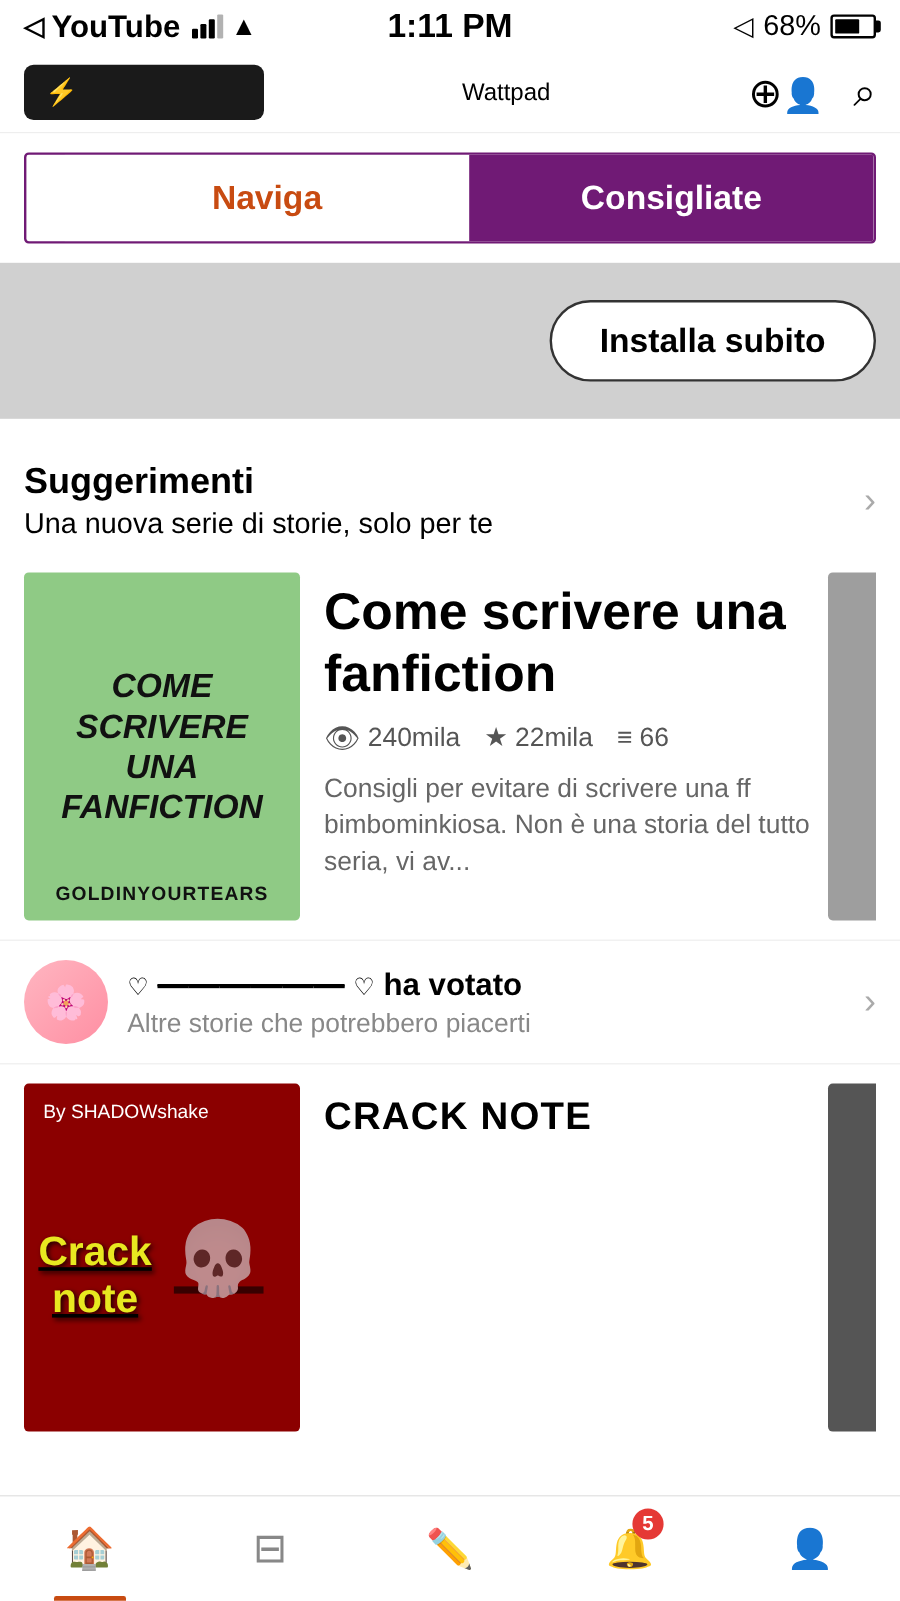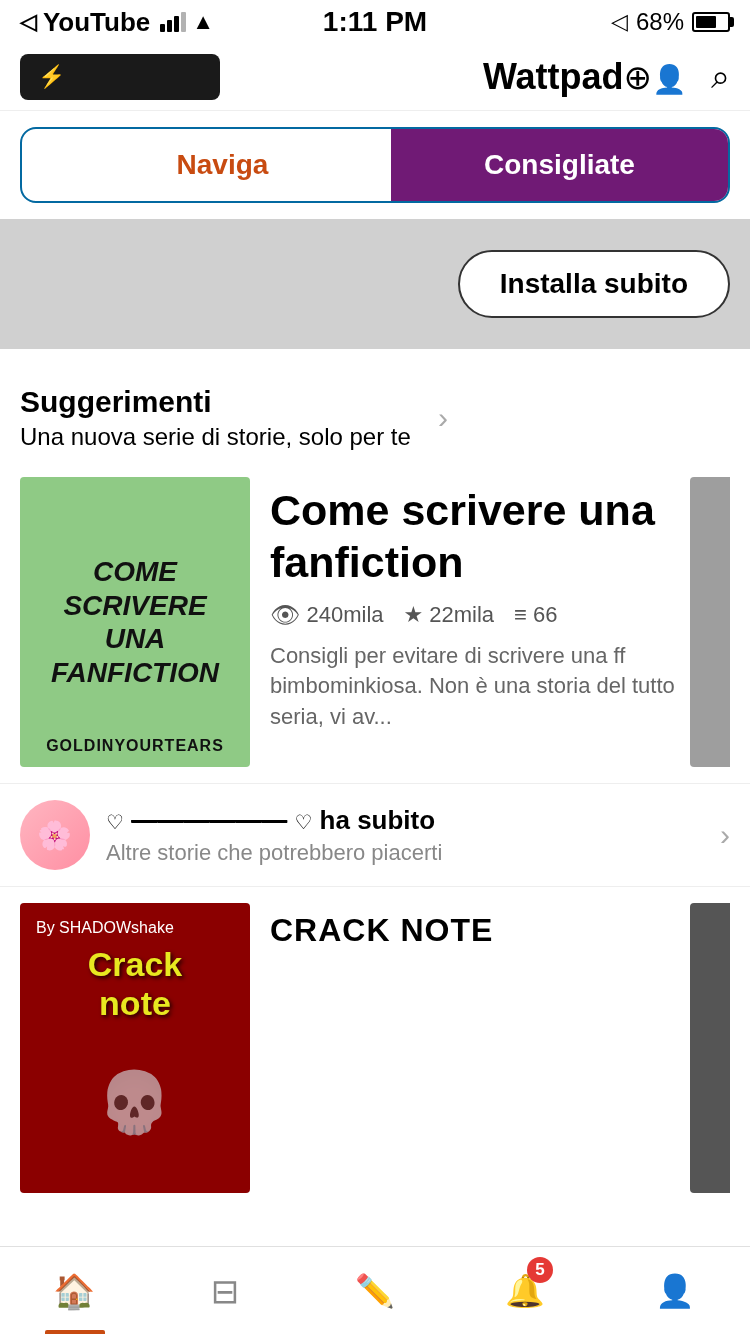--- a/index.html
+++ b/index.html
@@ -117,40 +117,40 @@
       line-height: 1.2;
       cursor: pointer;
       min-width: 200px;
     }
     .lightning-icon {
       font-size: 22px;
       color: #f5c518;
     }
     .header-title {
       flex: 1;
-      text-align: right;
-      font-size: 36px;
-      font-weight: 700;
+      text-align: center;
+      font-size: 20px;
+      font-weight: 400;
     }
     .header-actions {
       display: flex;
       align-items: center;
       gap: 24px;
     }
     .header-icon {
       font-size: 34px;
       color: #000;
       cursor: pointer;
     }
 
     
     .tab-bar {
       display: flex;
-      border: 2px solid #0369a1;
-      border-radius: 16px;
+      border: 2px solid #701a75;
+      border-radius: 4px;
       margin: 16px 20px;
       overflow: hidden;
       padding-left: 32px;
     }
     .tab-btn {
       flex: 1;
       padding: 20px;
       font-size: 28px;
       font-weight: 600;
       border: none;
@@ -186,22 +186,21 @@
       cursor: pointer;
     }
 
     
     .section {
       padding: 20px 20px 10px 20px;
     }
     .section-header {
       display: flex;
       align-items: center;
-      justify-content: flex-start;
-      gap: 27px;
+      justify-content: space-between;
     }
     .section-title {
       font-size: 30px;
       font-weight: 700;
     }
     .section-subtitle {
       font-size: 24px;
       color: #000000;
       margin-top: 4px;
     }
@@ -345,25 +344,26 @@
       overflow-x: hidden;
     }
     .book-cover2 {
       width: 230px;
       height: 290px;
       background: #8B0000;
       border-radius: 4px;
       overflow: hidden;
       flex-shrink: 0;
       display: flex;
-      flex-direction: column;
+      flex-direction: row;
       align-items: center;
       justify-content: center;
       padding: 12px;
       position: relative;
+      text-decoration: underline;
     }
     .book-cover2-by {
       font-size: 16px;
       color: #fff;
       position: absolute;
       top: 16px;
       left: 16px;
     }
     .book-cover2-title {
       font-size: 34px;
@@ -537,21 +537,21 @@
 
   <div class="voted-section">
     <div class="avatar">
       <div class="avatar-inner">🌸</div>
     </div>
     <div class="voted-text">
       <div class="voted-line1">
         <span style="font-size:20px;">♡</span>
         <span class="voted-username">——————</span>
         <span style="font-size:20px;">♡</span>
-        <span class="voted-action">ha subito</span>
+        <span class="voted-action">ha votato</span>
       </div>
       <div class="voted-subtitle">Altre storie che potrebbero piacerti</div>
     </div>
     <span class="chevron-right">›</span>
   </div>
 
   <div class="books-list2">
     <div class="book-card">
       <div class="book-cover2">
         <span class="book-cover2-by">By SHADOWshake</span>

